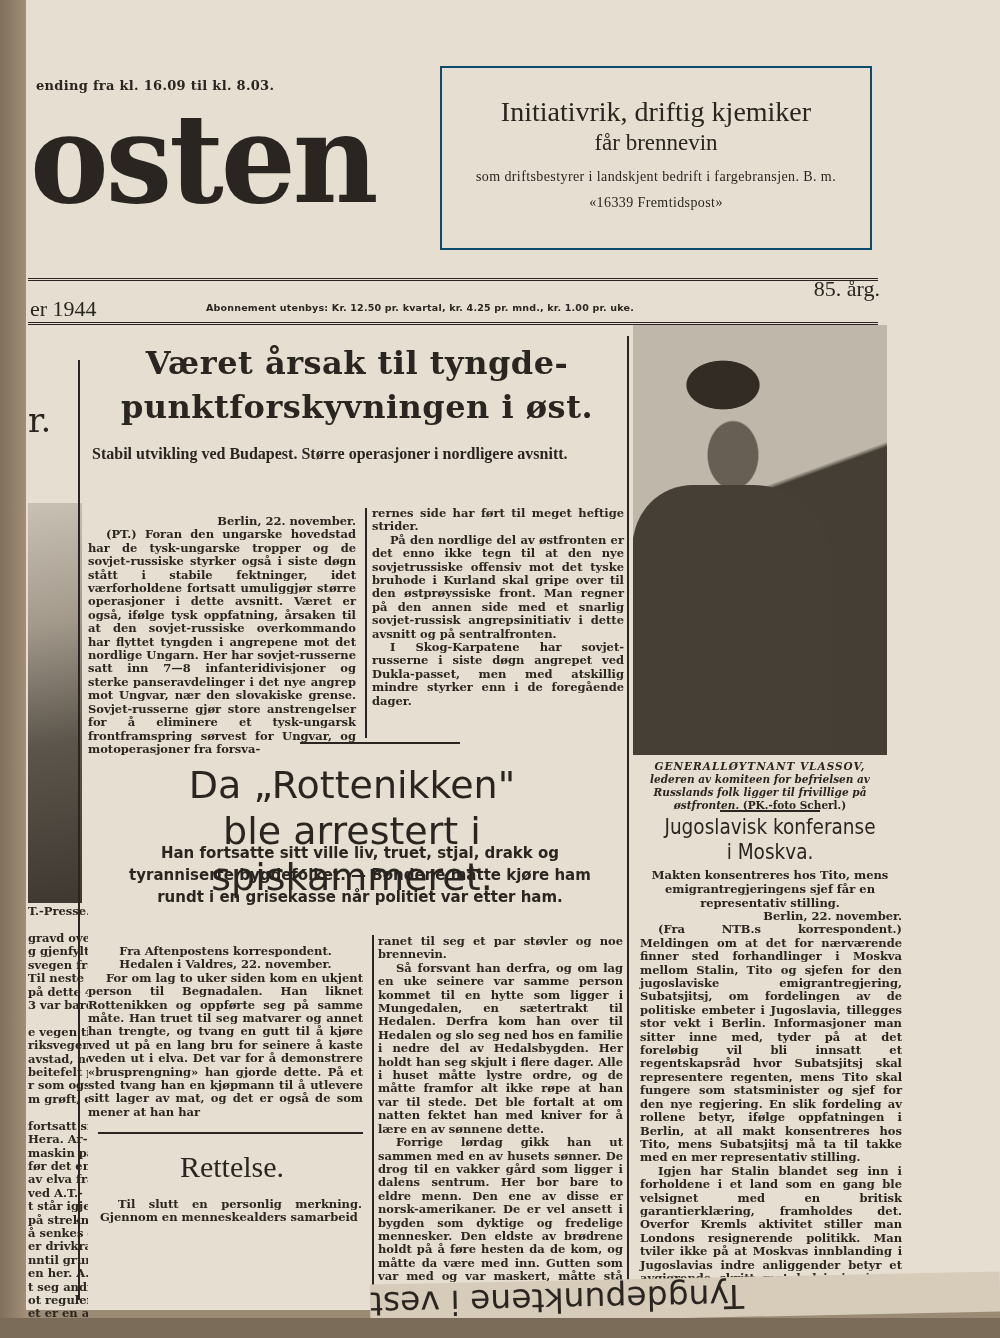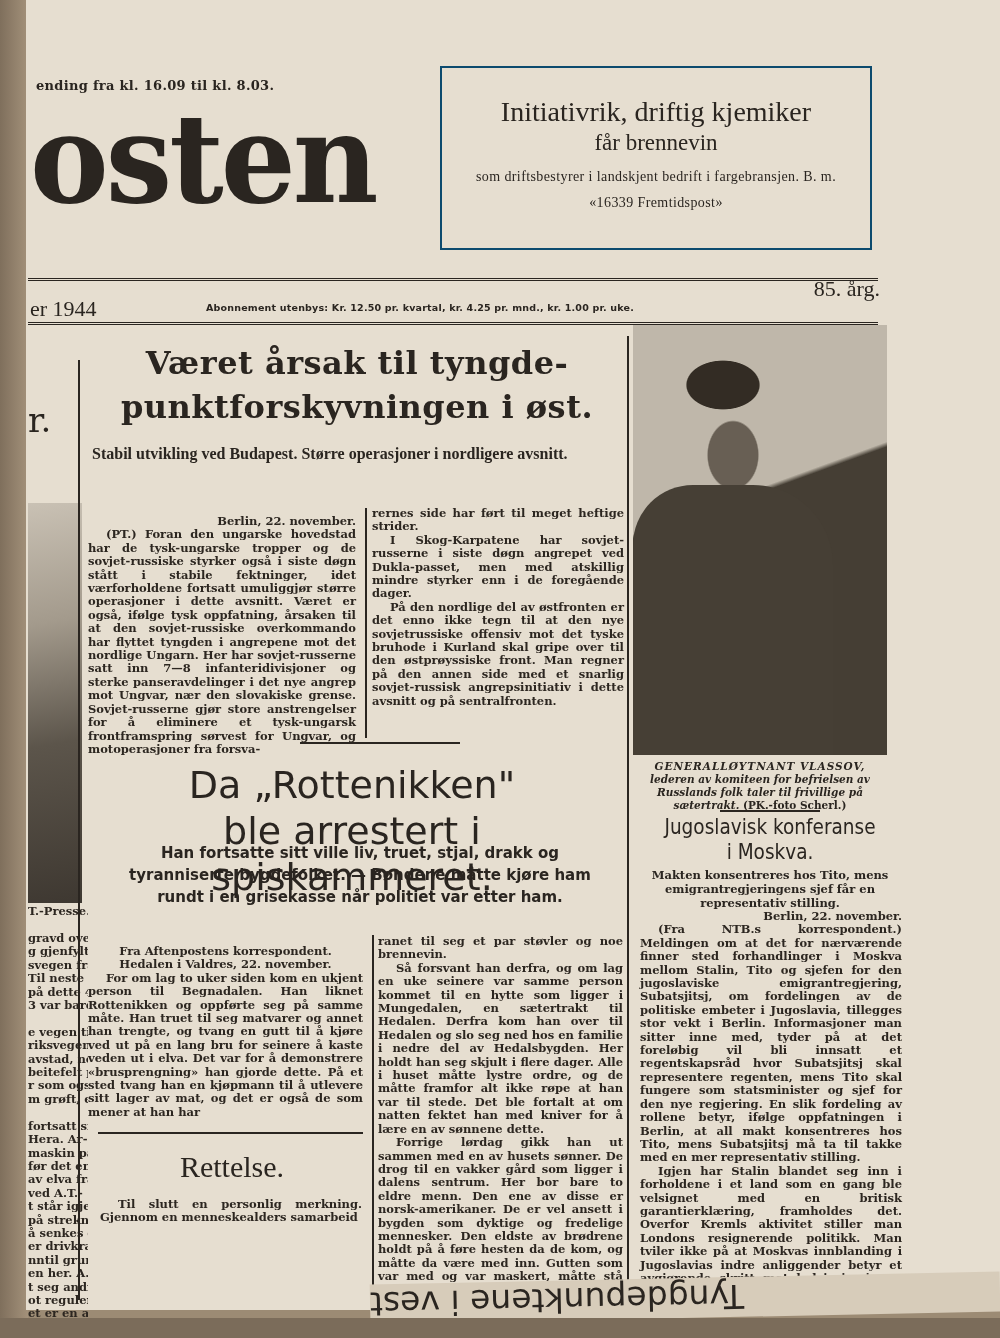--- a/index.html
+++ b/index.html
@@ -172,33 +172,33 @@
 
 <div class="h1">Været årsak til tyngde- punktforskyvningen i øst.</div>
 <div class="h1-sub">Stabil utvikling ved Budapest. Større operasjoner i nordligere avsnitt.</div>
 <div class="col" style="left:88px;top:515px;width:268px;">
   <p class="loc">Berlin, 22. november.</p>
   <p>(PT.) Foran den ungarske hovedstad har de tysk-ungarske tropper og de sovjet-russiske styrker også i siste døgn stått i stabile fektninger, idet værforholdene fortsatt umuliggjør større operasjoner i dette avsnitt. Været er også, ifølge tysk oppfatning, årsaken til at den sovjet-russiske overkommando har flyttet tyngden i angrepene mot det nordlige Ungarn. Her har sovjet-russerne satt inn 7—8 infanteridivisjoner og sterke panseravdelinger i det nye angrep mot Ungvar, nær den slovakiske grense. Sovjet-russerne gjør store anstrengelser for å eliminere et tysk-ungarsk frontframspring sørvest for Ungvar, og motoperasjoner fra forsva-</p>
 </div>
 <div class="vline" style="left:365px;top:508px;height:230px;"></div>
 <div class="col" style="left:372px;top:507px;width:252px;">
   <p style="text-indent:0">rernes side har ført til meget heftige strider.</p>
+  <p>På den nordlige del av østfronten er det enno ikke tegn til at den nye sovjetrussiske offensiv mot det tyske bruhode i Kurland skal gripe over til den østprøyssiske front. Man regner på den annen side med et snarlig sovjet-russisk angrepsinitiativ i dette avsnitt og på sentralfronten.</p>
   <p>I Skog-Karpatene har sovjet-russerne i siste døgn angrepet ved Dukla-passet, men med atskillig mindre styrker enn i de foregående dager.</p>
-  <p>På den nordlige del av østfronten er det enno ikke tegn til at den nye sovjetrussiske offensiv mot det tyske bruhode i Kurland skal gripe over til den østprøyssiske front. Man regner på den annen side med et snarlig sovjet-russisk angrepsinitiativ i dette avsnitt og på sentralfronten.</p>
 </div>
 <div class="hline" style="left:300px;top:742px;width:160px;"></div>
 
 <div class="vline" style="left:627px;top:336px;height:960px;"></div>
 <div class="photo">
     <div class="photo-body"></div>
   </div>
 <div class="photo-cap-wrap">
   <div class="caption">
     <span class="name">GENERALLØYTNANT VLASSOV,</span>
-    <span>lederen av komiteen for befrielsen av Russlands folk taler til frivillige på sætertrakt.</span>
+    <span>lederen av komiteen for befrielsen av Russlands folk ligger til frivillige på østfronten.</span>
     <span style="font-style:normal">(PK.-foto Scherl.)</span>
   </div>
 </div>
 <div class="hline" style="left:720px;top:810px;width:100px;"></div>
 
 <div class="h2">
   <div>Da „Rottenikken"</div>
   <div>ble arrestert i spiskammeret.</div>
 </div>
 <div class="h2-sub">Han fortsatte sitt ville liv, truet, stjal, drakk og tyranniserte bygdefolket. — Bøndene måtte kjøre ham rundt i en grisekasse når politiet var etter ham.</div>

